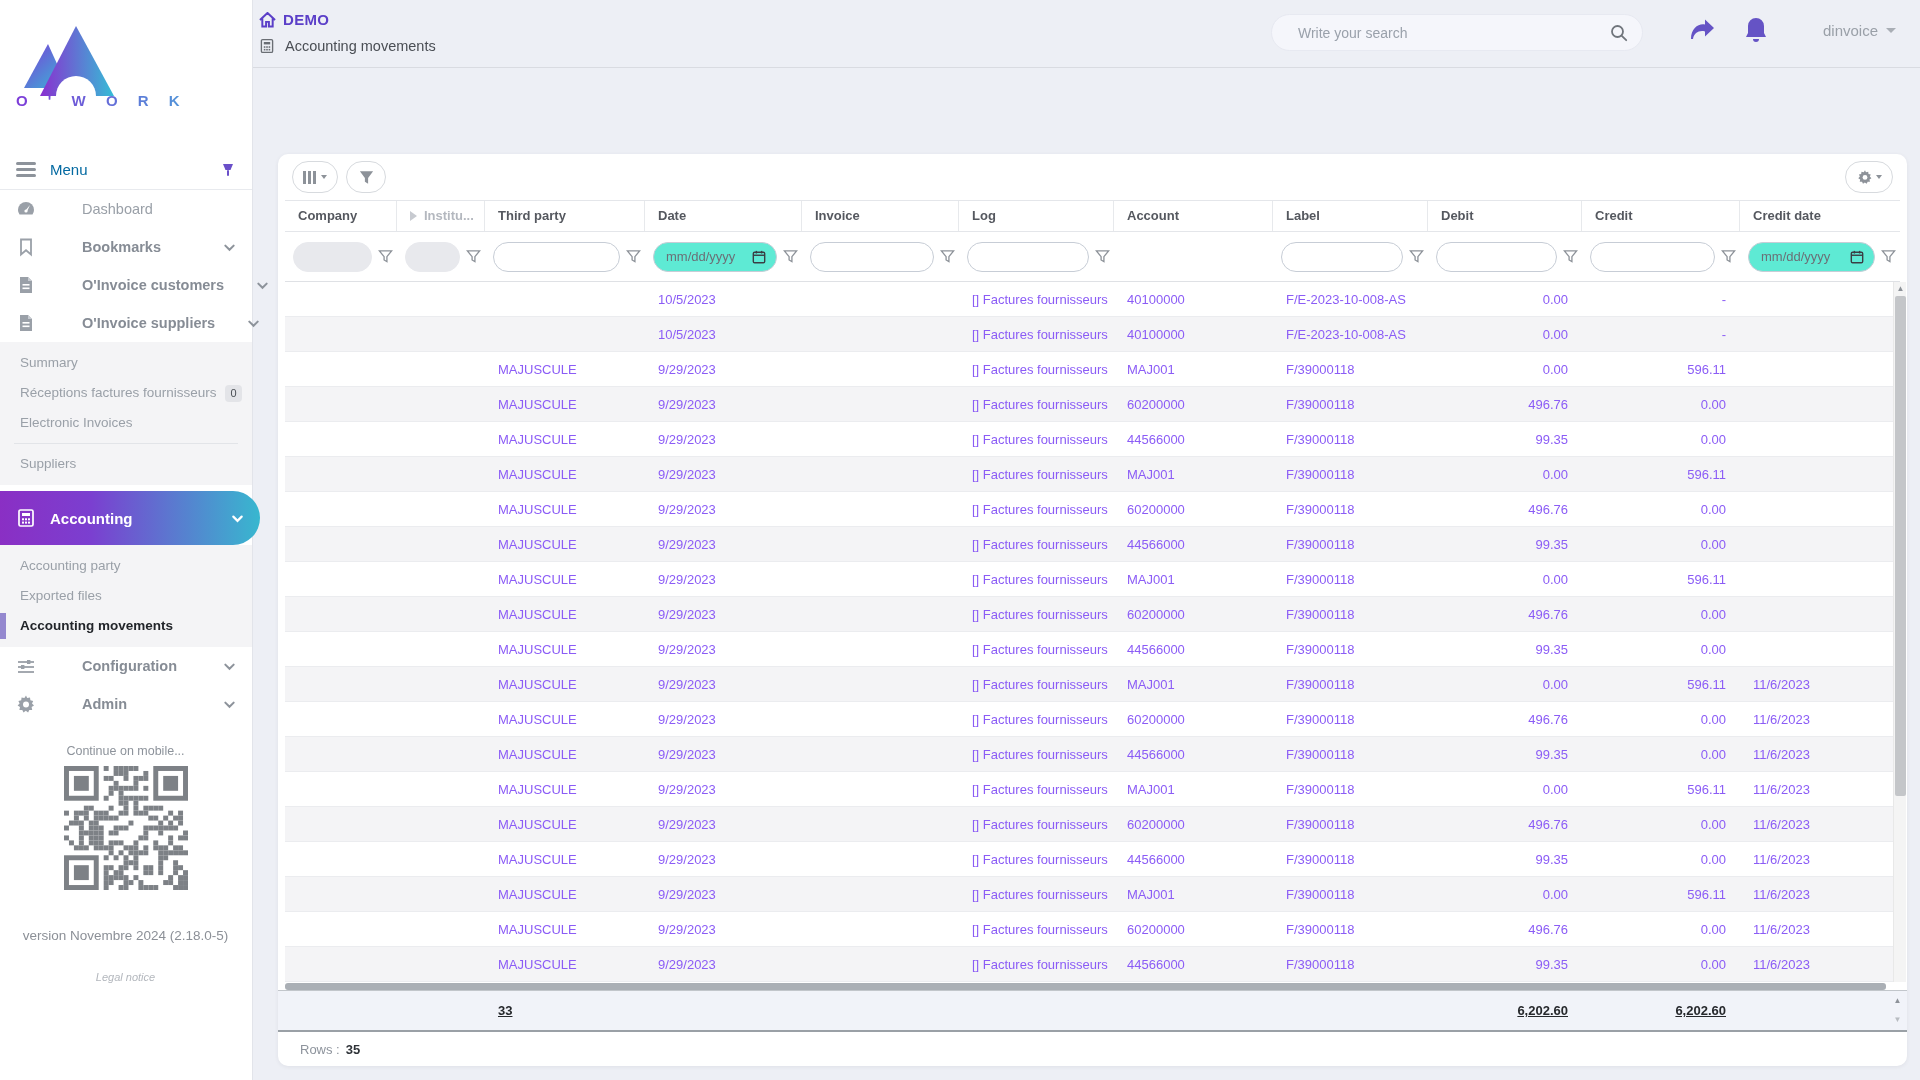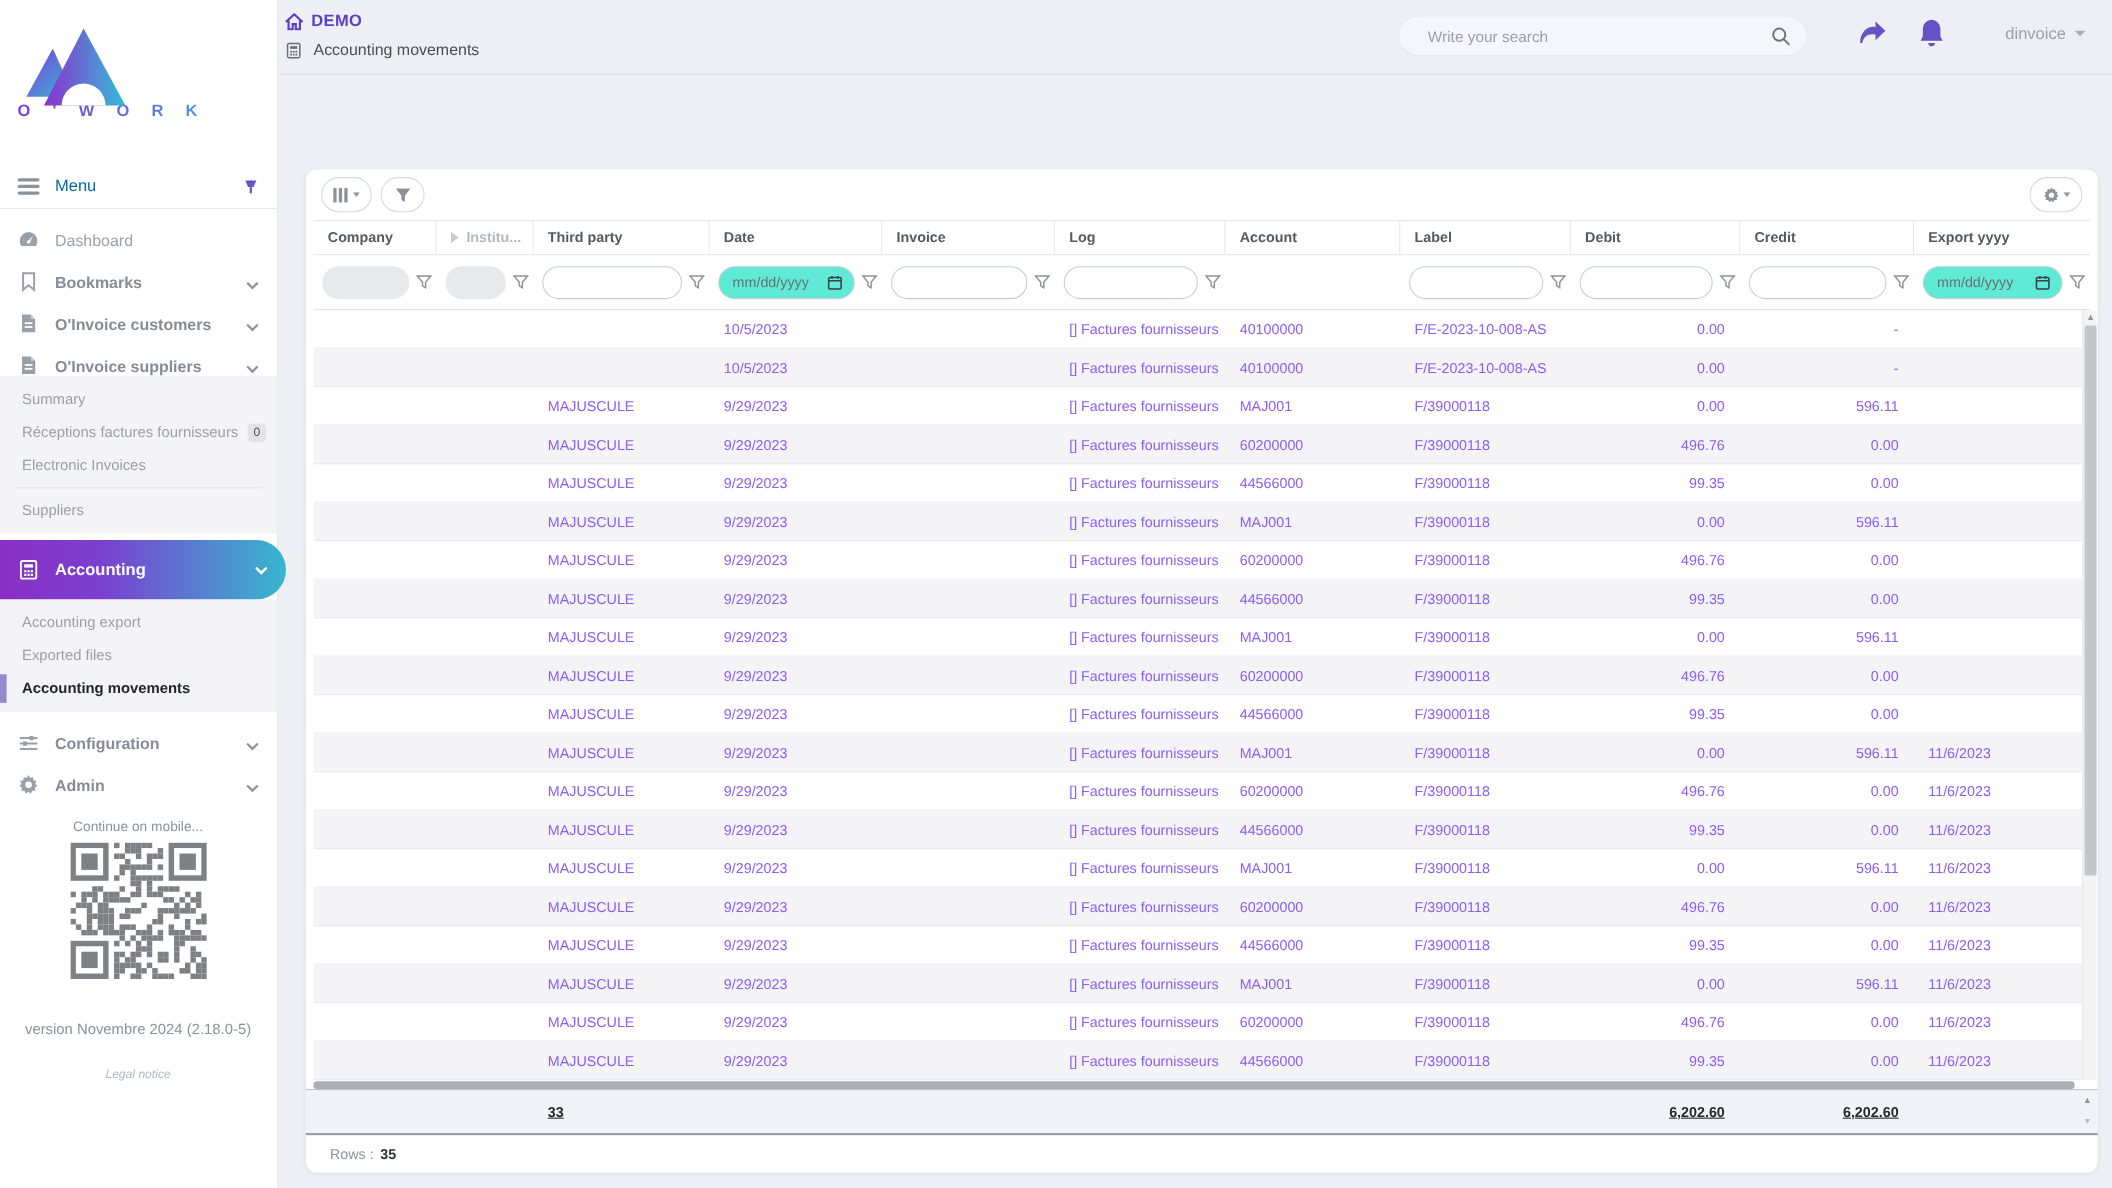--- a/index.html
+++ b/index.html
@@ -10,21 +10,21 @@
   .sidebar { position:absolute; left:0; top:0; width:253px; height:1080px; background:#fff;
     border-right:1px solid #e2e4ea; z-index:5; }
   .logo-wrap { height:150px; padding-top:10px; text-align:left; }
   .logo-wrap svg { display:block; margin-left:16px; }
   .logo-text { margin-left:16px; margin-top:-14px; font-size:15px; font-weight:bold; letter-spacing:8px;
     background:linear-gradient(90deg,#7d3bd8,#3fb9d8); -webkit-background-clip:text; background-clip:text; color:transparent; }
   .menu-row { height:40px; display:flex; align-items:center; padding:0 16px; border-bottom:1px solid #e8eaee; }
   .hamburger { width:20px; }
   .hamburger div { height:2.5px; background:#8d939b; margin:3.5px 0; border-radius:2px; }
   .menu-label { margin-left:14px; color:#0369a1; font-size:15px; flex:1; }
-  .nav-item { height:38px; display:flex; align-items:flex-end; padding:0 16px; cursor:pointer; }
+  .nav-item { height:38px; display:flex; align-items:center; padding:0 16px; cursor:pointer;gap:32px; }
   .nav-item .ico { width:20px; height:20px; margin-right:14px; flex:none; }
   .nav-item .lbl { font-size:14.5px; color:#9aa0a8; flex:1; white-space:nowrap; }
   .nav-item .lbl.bold { font-weight:bold; color:#868c95; }
   .chev { flex:none; }
   .submenu { background:#f4f4f6; padding:6px 0; }
   .sub-item { height:30px; line-height:30px; padding-left:20px; font-size:13.5px; color:#9aa0a8;
     display:flex; align-items:center; cursor:pointer; position:relative; }
   .sub-item .txt { flex:1; white-space:nowrap; overflow:hidden; }
   .badge { background:#e3e4e8; color:#4a4e54; font-size:11px; min-width:17px; height:17px; line-height:17px;
     text-align:center; border-radius:4px; margin-right:10px; padding:0 3px; }
@@ -222,21 +222,21 @@
         <rect x="12" y="13.6" width="2" height="2" fill="#fff"></rect>
     </svg>
     <span class="lbl">Accounting</span>
     <svg class="chev" width="13" height="13" viewBox="0 0 14 14">
       <path d="M2.5,5 L7,9.5 L11.5,5" fill="none" stroke="#ffffff" stroke-width="2.4" stroke-linecap="round"></path>
     </svg>
   </div>
 
   <div class="submenu" id="accounting-submenu">
       <div class="sub-item">
-        <span class="txt">Accounting export</span>
+        <span class="txt">Accounting party</span>
       </div>
       <div class="sub-item">
         <span class="txt">Exported files</span>
       </div>
       <div class="sub-item active">
         <span class="txt">Accounting movements</span>
       </div>
     </div>
 
   <div class="nav-item">
@@ -588,21 +588,21 @@
       <div class="th">
         <span>Label</span>
       </div>
       <div class="th">
         <span>Debit</span>
       </div>
       <div class="th">
         <span>Credit</span>
       </div>
       <div class="th">
-        <span>Export yyyy</span>
+        <span>Credit date</span>
       </div>
     </div>
   <div class="fhead grid" id="fhead">
       <div class="fcell">
         <input class="pill-input" disabled="" style="">
         <svg class="funnel" width="15" height="15" viewBox="0 0 16 16">
           <path d="M1.5,2 h13 l-5,6.2 v5.3 l-3,-1.8 v-3.5 z" fill="none" stroke="#8d9299" stroke-width="1.4"></path>
         </svg>
       </div>
       <div class="fcell">

